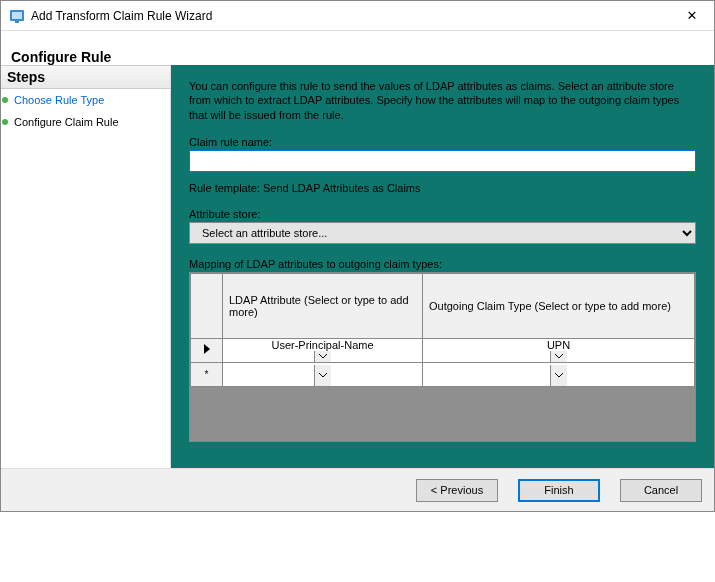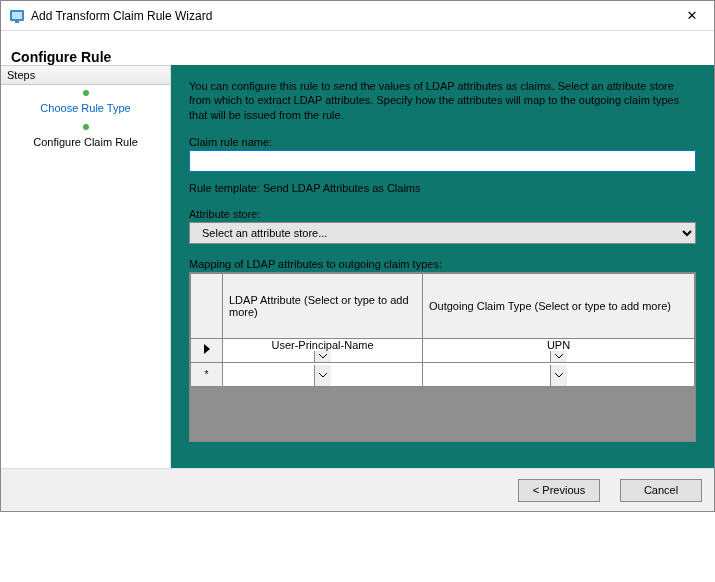--- a/index.html
+++ b/index.html
@@ -24,27 +24,27 @@
   }
 
   .body {
     flex: 1; display: flex; border-bottom: 1px solid #ddd;
   }
   .steps-pane {
     width: 170px; background: #fff;
     border-right: 1px solid #ddd;
   }
   .steps-header {
-    font-size: 11px; font-weight: normal;
+    font-size: 14px; font-weight: bold;
     background: linear-gradient(#f7f7f7, #e9e9e9);
     padding: 3px 6px; border-bottom: 1px solid #ccc; border-top: 1px solid #ccc;
   }
   .step-item {
     display: flex; align-items: center;
-    padding: 5px 1px; font-size: 11px; gap: 6px; flex-direction: column;
+    padding: 5px 1px; font-size: 11px; gap: 6px;
   }
   .bullet { width: 6px; height: 6px; border-radius: 50%; background: #4caf50; flex: 0 0 auto; }
   .step-link { color: #0066cc; text-decoration: none; }
   .step-current { color: #000; }
 
   .content-pane {
     flex: 1; background: #0f766e;
     padding: 14px 18px 10px 18px;
     display: flex; flex-direction: column;
     font-size: 11px; color: #000;
@@ -218,16 +218,17 @@
             </tr>
           </tbody>
         </table>
       </div>
 
     </div>
   </div>
 
   <div class="footer">
     <button class="btn">&lt; Previous</button>
+    <button class="btn primary">Finish</button>
     <button class="btn">Cancel</button>
   </div>
 
 </div>
 
 </body></html>

